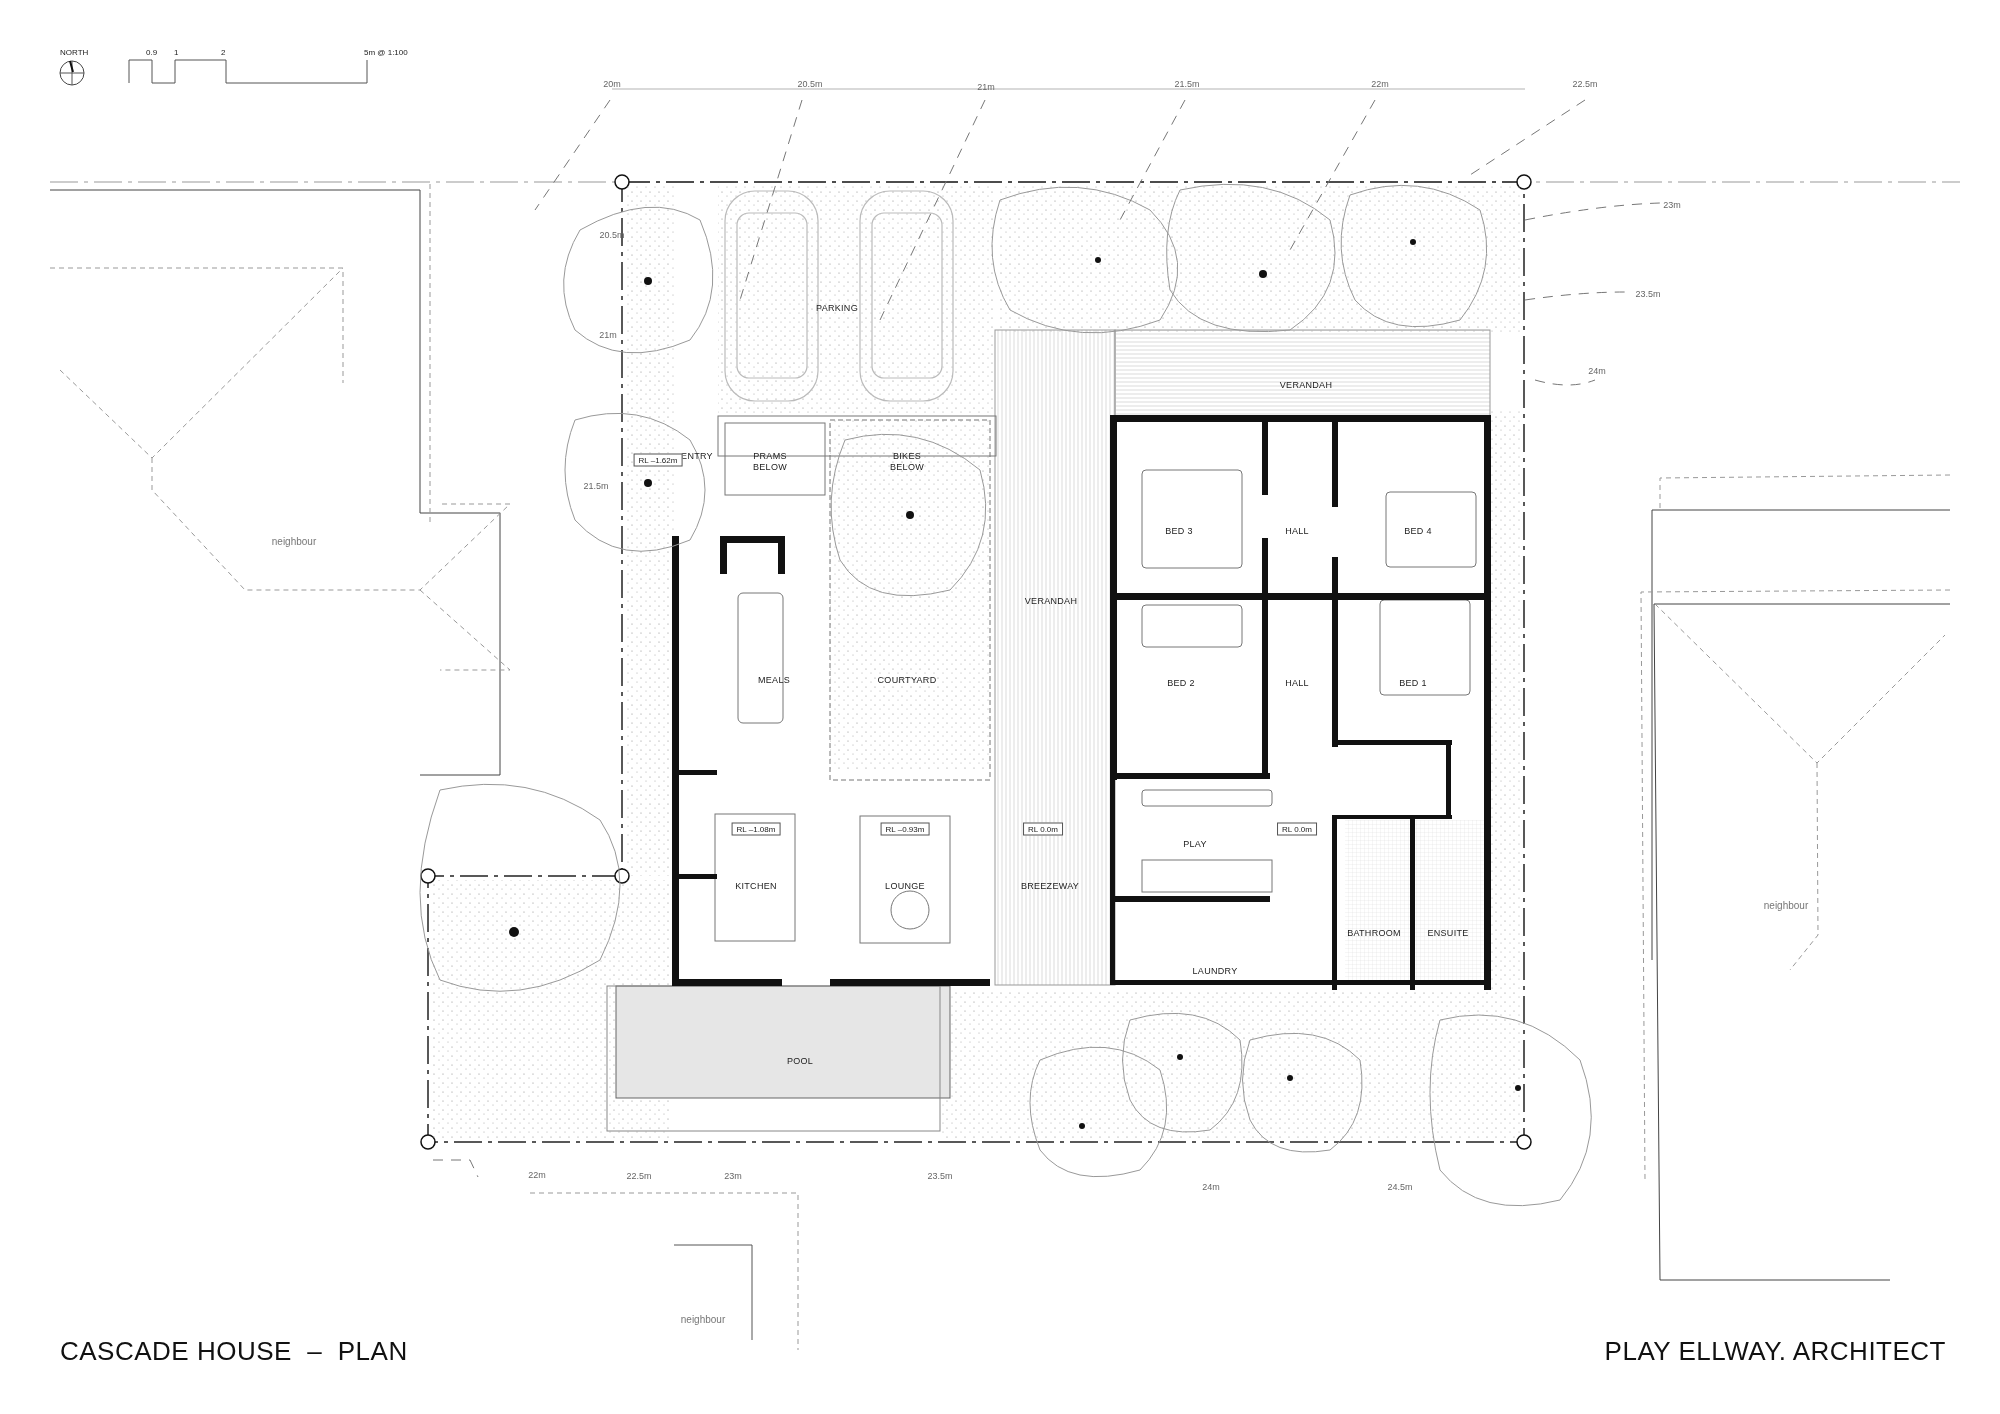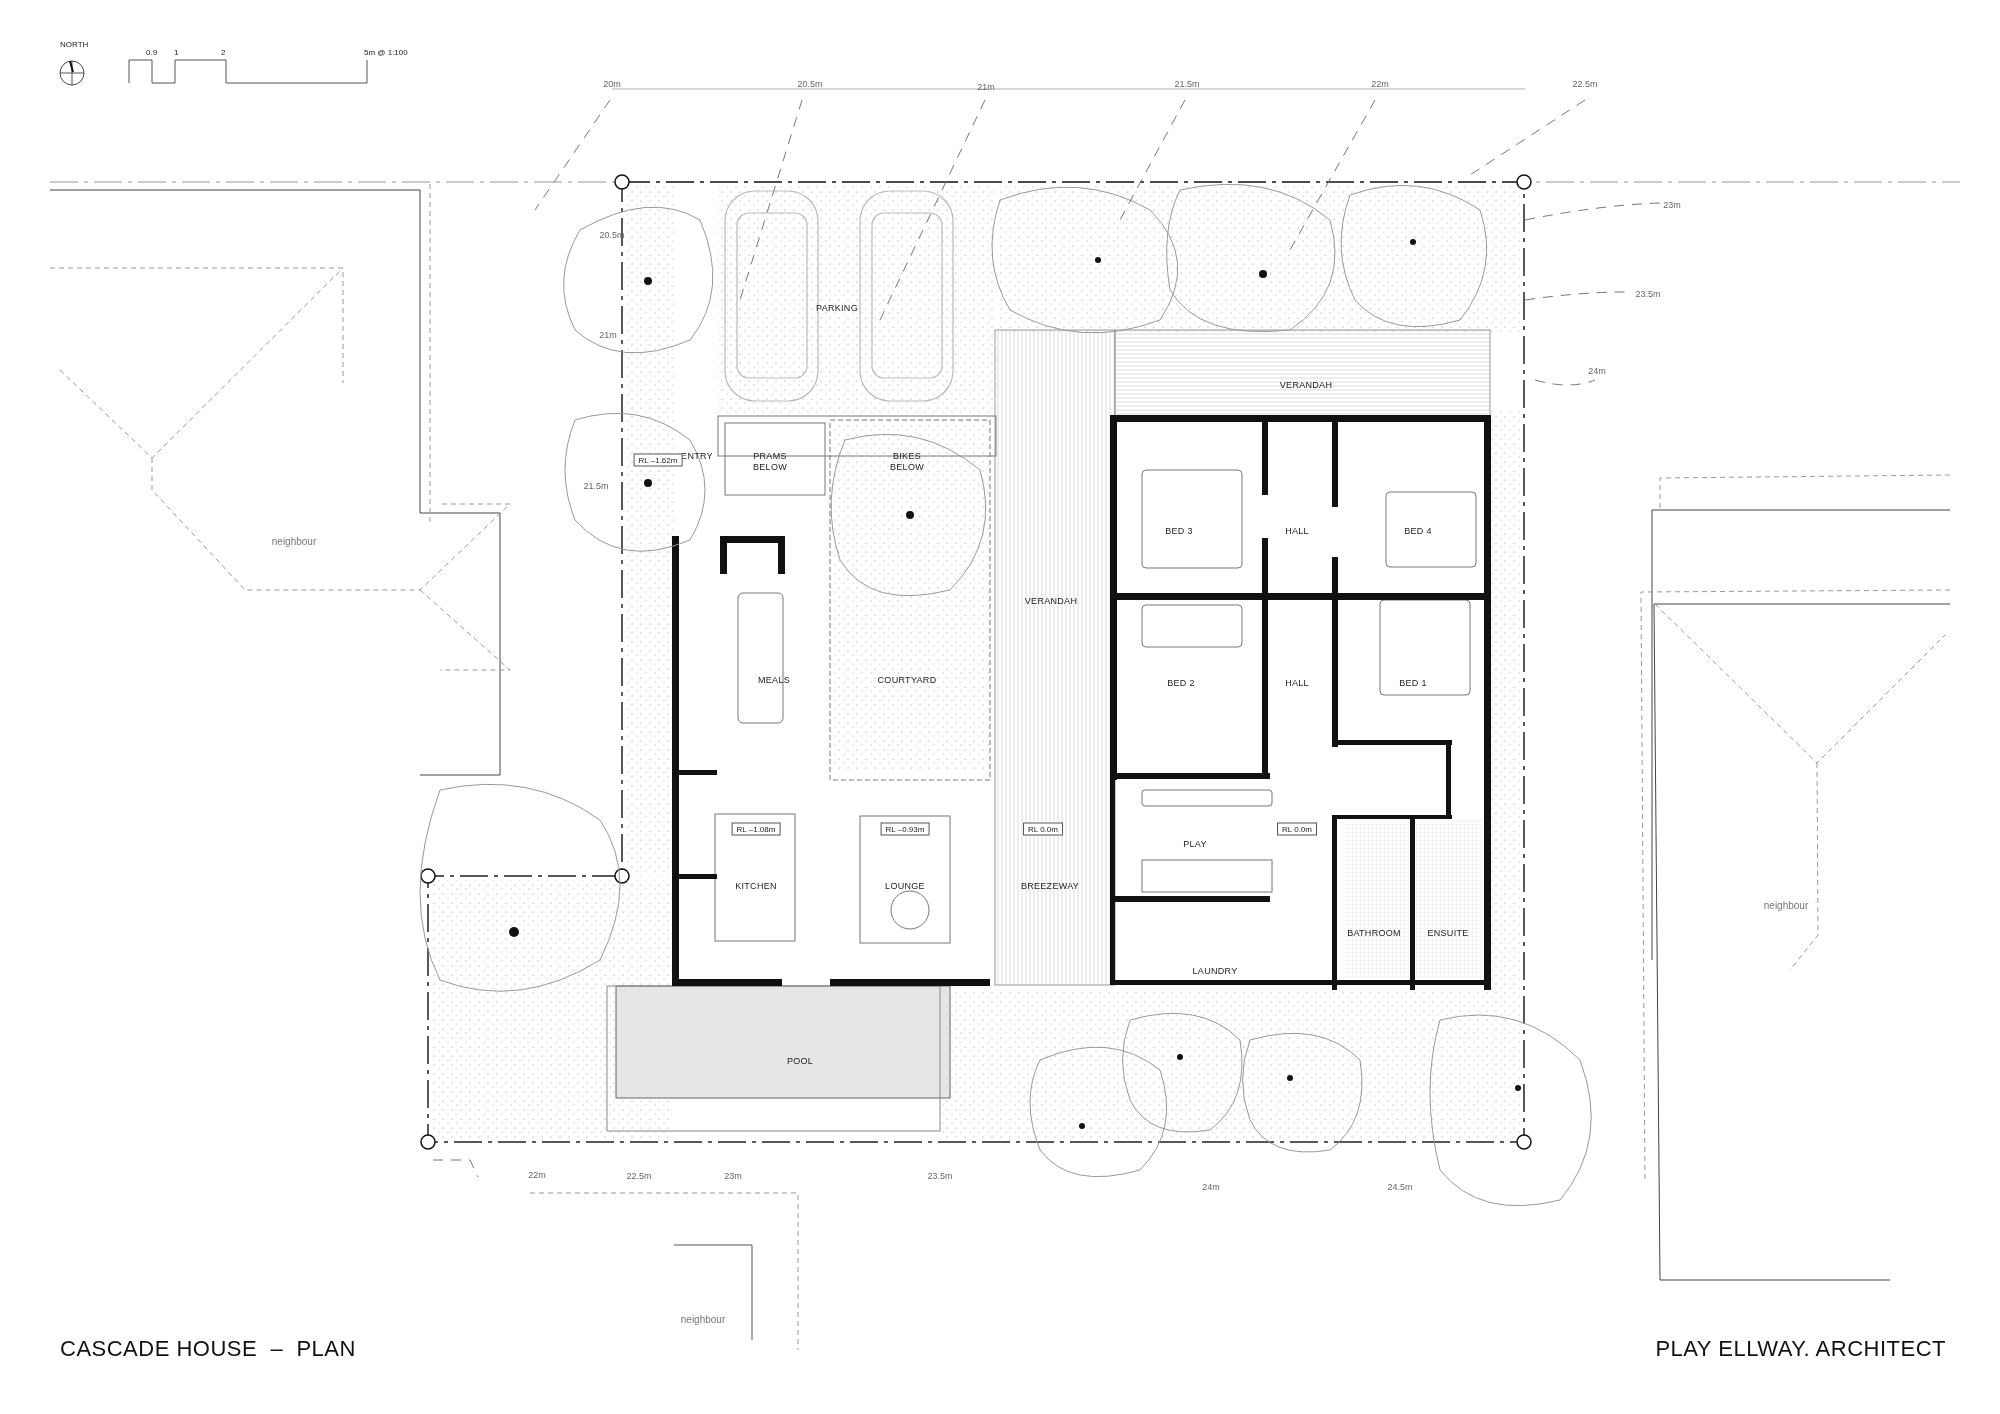--- a/index.html
+++ b/index.html
@@ -2,21 +2,21 @@
 <html><head>
 <meta charset="utf-8">
 <style>
   html,body{margin:0;padding:0;background:#fff;}
   body{width:2000px;height:1414px;position:relative;overflow:hidden;font-family:"Liberation Sans",sans-serif;color:#1a1a1a;}
   svg.plan{position:absolute;left:0;top:0;width:2000px;height:1414px;}
   .lbl{position:absolute;font-family:"Liberation Sans",sans-serif;font-size:9px;letter-spacing:0.3px;color:#222;text-transform:uppercase;transform:translate(-50%,-50%);white-space:nowrap;text-align:center;line-height:11px;margin-top:13px;}
   .contour{position:absolute;font-size:9px;color:#666;transform:translate(-50%,-50%);white-space:nowrap;}
   .rl{position:absolute;font-size:8px;color:#222;border:1px solid #555;padding:1px 4px;transform:translate(-50%,-50%);background:#fff;white-space:nowrap;}
   .nb{position:absolute;font-size:10px;color:#777;transform:translate(-50%,-50%);margin-top:34px;}
-  .title{position:absolute;font-size:22px;letter-spacing:0.5px;color:#111;}
+  .title{position:absolute;font-size:26px;letter-spacing:0.5px;color:#111;}
   .small{position:absolute;font-size:8px;color:#222;}
 </style>
 </head>
 <body>
 
 <svg class="plan" viewBox="0 0 2000 1414" xmlns="http://www.w3.org/2000/svg">
   <defs>
     <pattern id="dots" width="9" height="9" patternUnits="userSpaceOnUse">
       <circle cx="2" cy="3" r="0.6" fill="#888"></circle>
       <circle cx="7" cy="7" r="0.5" fill="#999"></circle>
@@ -184,21 +184,21 @@
     <line x1="1185" y1="100" x2="1120" y2="220"></line>
     <line x1="1375" y1="100" x2="1290" y2="250"></line>
     <line x1="1585" y1="100" x2="1470" y2="175"></line>
     <path d="M1525 220 Q1600 205 1660 203"></path>
     <path d="M1525 300 Q1580 292 1625 292"></path>
     <path d="M1535 380 Q1570 390 1595 380"></path>
     <path d="M433 1160 L470 1160 L478 1177"></path>
   </g>
 </svg>
 
-<div class="small" style="left:60px;top:40px;">NORTH</div>
+<div class="small" style="left:60px;top:48px;">NORTH</div>
 <div class="small" style="left:146px;top:48px;">0.9</div>
 <div class="small" style="left:174px;top:48px;">1</div>
 <div class="small" style="left:221px;top:48px;">2</div>
 <div class="small" style="left:364px;top:48px;">5m @ 1:100</div>
 
 <div class="contour" style="left:612px;top:84px;">20m</div>
 <div class="contour" style="left:810px;top:84px;">20.5m</div>
 <div class="contour" style="left:986px;top:87px;">21m</div>
 <div class="contour" style="left:1187px;top:84px;">21.5m</div>
 <div class="contour" style="left:1380px;top:84px;">22m</div>

